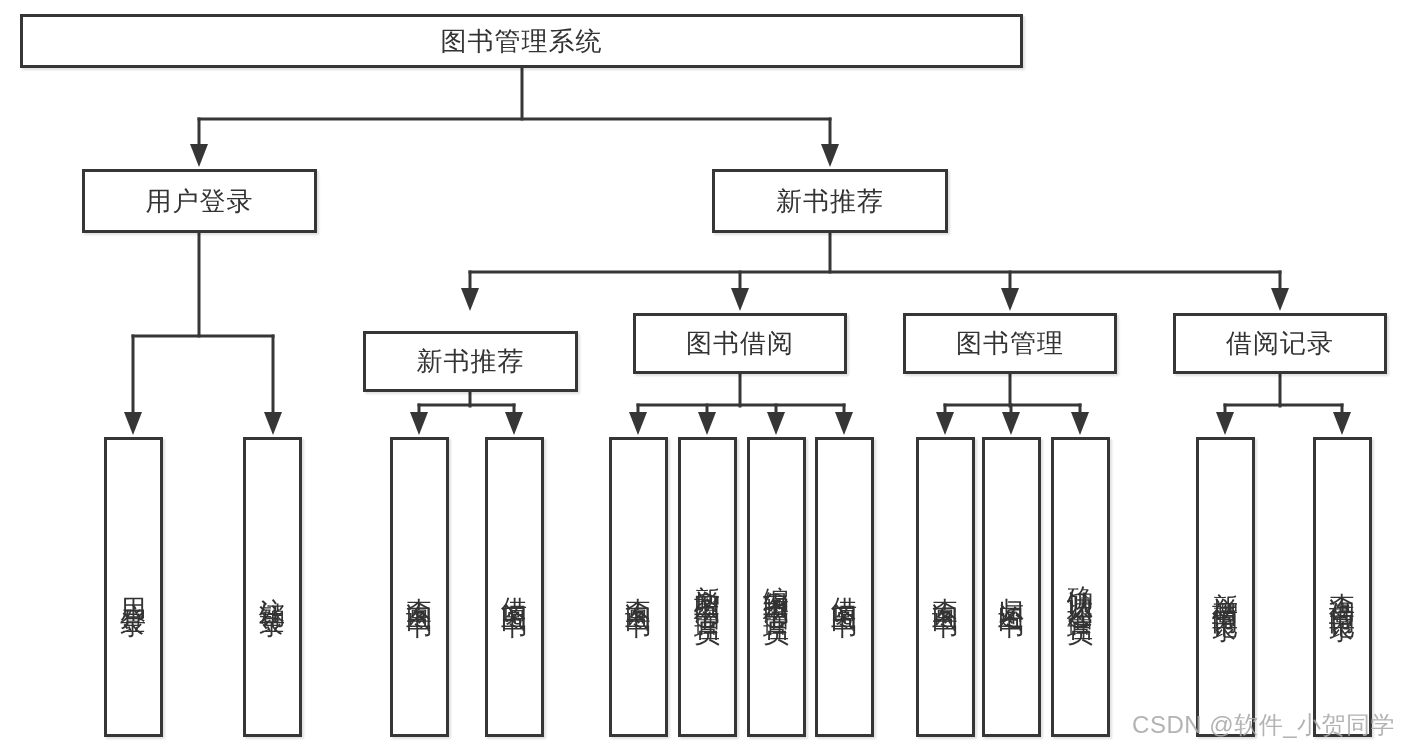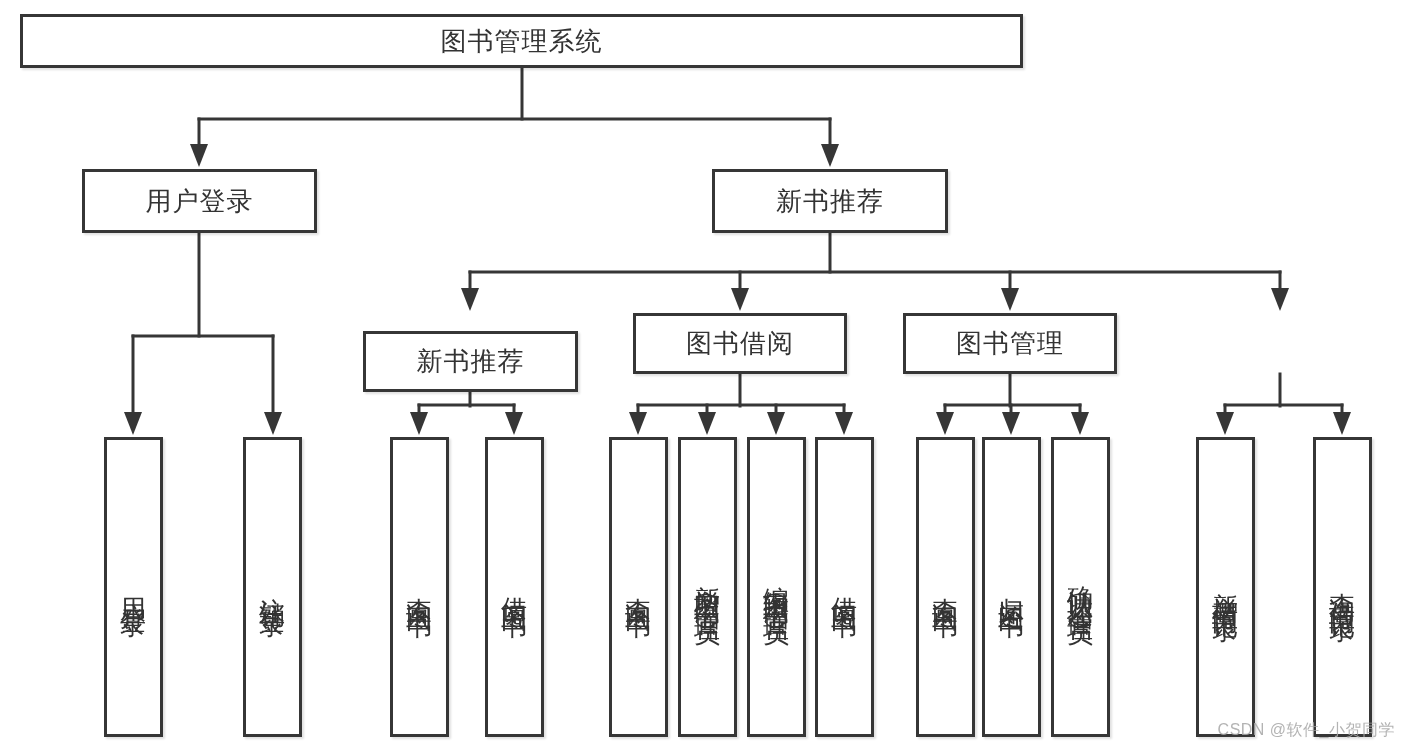--- a/index.html
+++ b/index.html
@@ -26,21 +26,21 @@
     box-shadow:2px 2px 2px rgba(0,0,0,0.12);
   }
   .hbox{letter-spacing:1px;white-space:nowrap;}
   .vbox{top:437px;width:59px;height:300px;}
   .vbox .vtext{
     writing-mode:vertical-lr;text-orientation:mixed;
     letter-spacing:5px;line-height:1;white-space:nowrap;
   }
   .watermark{
     position:absolute;right:10px;bottom:6px;z-index:5;
-    font-size:16px;color:var(--watermark);letter-spacing:0.5px;white-space:nowrap;
+    font-size:24px;color:var(--watermark);letter-spacing:0.5px;white-space:nowrap;
   }
 </style>
 </head>
 <body>
 
 <div class="stage">
 
   <svg class="wires" width="1405" height="747" viewBox="0 0 1405 747">
     <g>
       <line x1="522" y1="68" x2="522" y2="119"></line>
@@ -105,20 +105,21 @@
   </svg>
 
   <div class="hbox" style="left:20px;top:14px;width:1003px;height:54px">图书管理系统</div>
 
   <div class="hbox" style="left:82px;top:169px;width:235px;height:64px">用户登录</div>
   <div class="hbox" style="left:712px;top:169px;width:236px;height:64px">新书推荐</div>
 
   <div class="hbox" style="left:363px;top:331px;width:215px;height:61px">新书推荐</div>
   <div class="hbox" style="left:633px;top:313px;width:214px;height:61px">图书借阅</div>
   <div class="hbox" style="left:903px;top:313px;width:214px;height:61px">图书管理</div>
+  <div class="hbox" style="left:1173px;top:313px;width:214px;height:61px">借阅记录</div>
 
   <div class="vbox" style="left:104px">
     <span class="vtext">用户登录</span>
   </div>
   <div class="vbox" style="left:243px">
     <span class="vtext">注销登录</span>
   </div>
 
   <div class="vbox" style="left:390px">
     <span class="vtext">查询图书</span>

